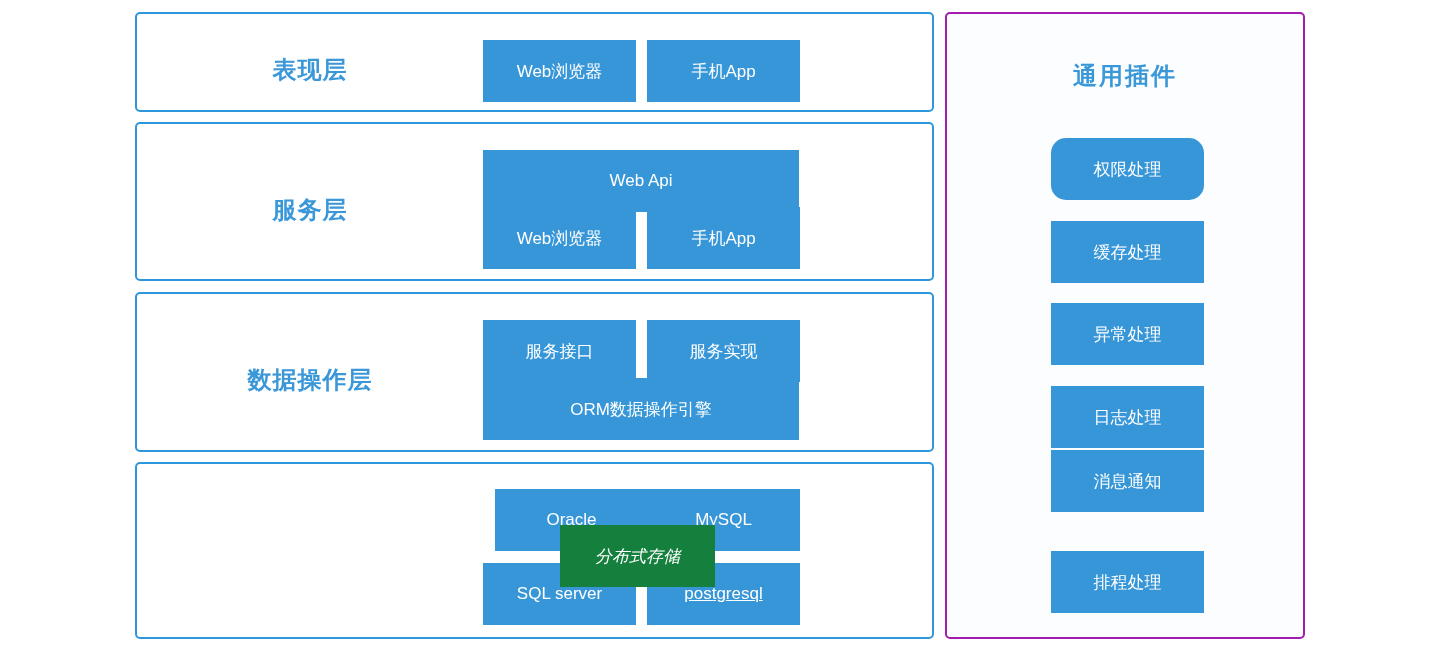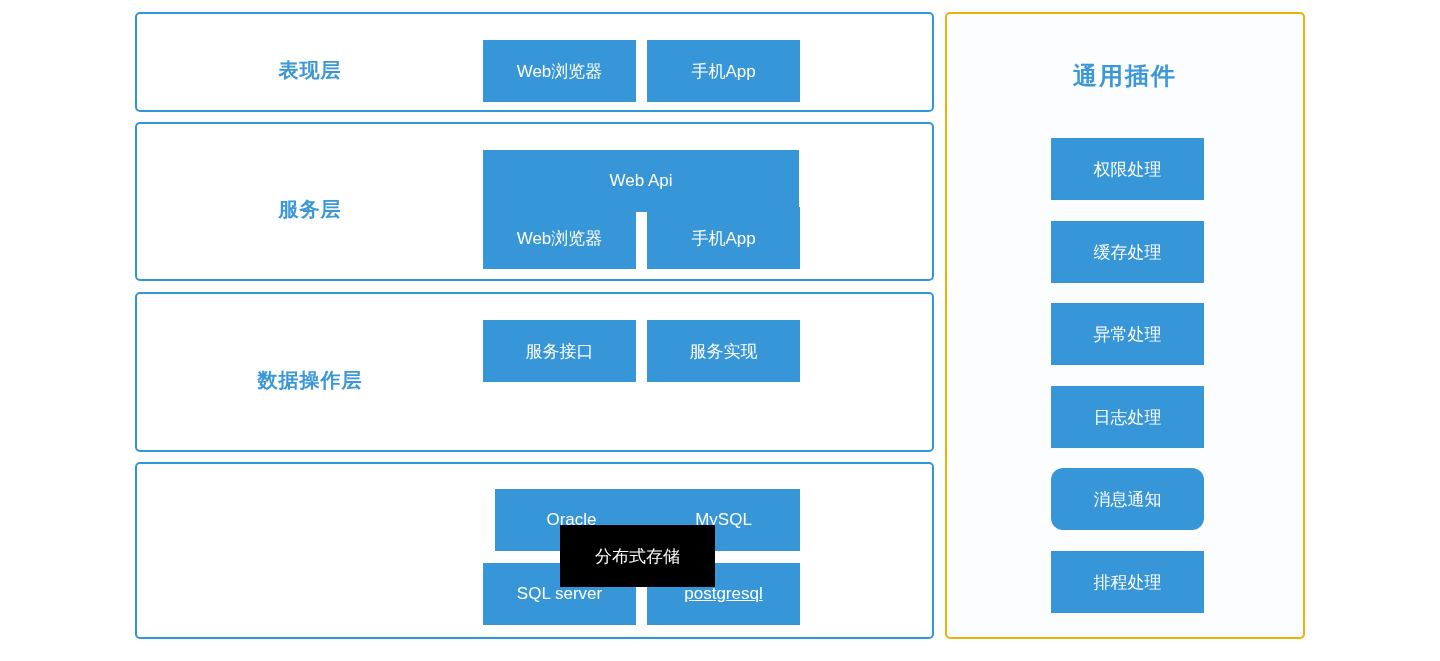--- a/index.html
+++ b/index.html
@@ -23,47 +23,48 @@
     background: #ffffff;
   }
   .layer-label {
     position: absolute;
     left: 0; top: 16px; bottom: 0;
     width: 346px;
     display: flex;
     align-items: center;
     justify-content: center;
     color: #3a97d8;
-    font-size: 20px;
+    font-size: 24px;
     font-weight: bold;
     letter-spacing: 1px;
   }
   .node {
     position: absolute;
     width: 153px;
     height: 62px;
     background: #3796d8;
     color: #ffffff;
     font-size: 17px;
     display: flex;
     align-items: center;
     justify-content: center;
     white-space: nowrap;
   }
   .node.wide { width: 316px; }
   .node.orange {
     width: 155px;
-    background: #000000;
+    background: #15803d;
     z-index: 3;
+    font-style: italic;
   }
   .plugins-panel {
     position: absolute;
     left: 945px; top: 12px;
     width: 360px; height: 627px;
-    border: 2px solid #eab308;
+    border: 2px solid #a21caf;
     border-radius: 5px;
     background: #fbfdfe;
   }
   .plugins-title {
     position: absolute;
     left: 0; right: 0;
     top: 46px;
     text-align: center;
     color: #3a97d8;
     font-size: 24px;
@@ -87,33 +88,34 @@
     <div class="layer-label">服务层</div>
     <div class="node wide" style="left:346px; top:26px;">Web Api</div>
     <div class="node" style="left:346px; top:83px;">Web浏览器</div>
     <div class="node" style="left:510px; top:83px;">手机App</div>
   </section>
 
   <section class="layer-box" style="top:292px; height:160px;">
     <div class="layer-label">数据操作层</div>
     <div class="node" style="left:346px; top:26px;">服务接口</div>
     <div class="node" style="left:510px; top:26px;">服务实现</div>
+    <div class="node wide" style="left:346px; top:84px;">ORM数据操作引擎</div>
   </section>
 
   <section class="layer-box" style="top:462px; height:177px;">
     <div class="node" style="left:346px; top:25px;margin-left:12px;">Oracle</div>
     <div class="node" style="left:510px; top:25px;">MySQL</div>
     <div class="node" style="left:346px; top:99px;">SQL server</div>
     <div class="node" style="left:510px; top:99px;text-decoration:underline;">postgresql</div>
     <div class="node orange" style="left:423px; top:61px;">分布式存储</div>
   </section>
 
   <aside class="plugins-panel">
     <div class="plugins-title">通用插件</div>
-    <div class="node" style="top:124px;">权限处理</div>
+    <div class="node" style="top:124px;border-radius:15px;">权限处理</div>
     <div class="node" style="top:207px;">缓存处理</div>
     <div class="node" style="top:289px;">异常处理</div>
     <div class="node" style="top:372px;">日志处理</div>
-    <div class="node" style="top:454px;border-radius:12px;">消息通知</div>
+    <div class="node" style="top:436px;">消息通知</div>
     <div class="node" style="top:537px;">排程处理</div>
   </aside>
 
 </div>
 
 </body></html>

